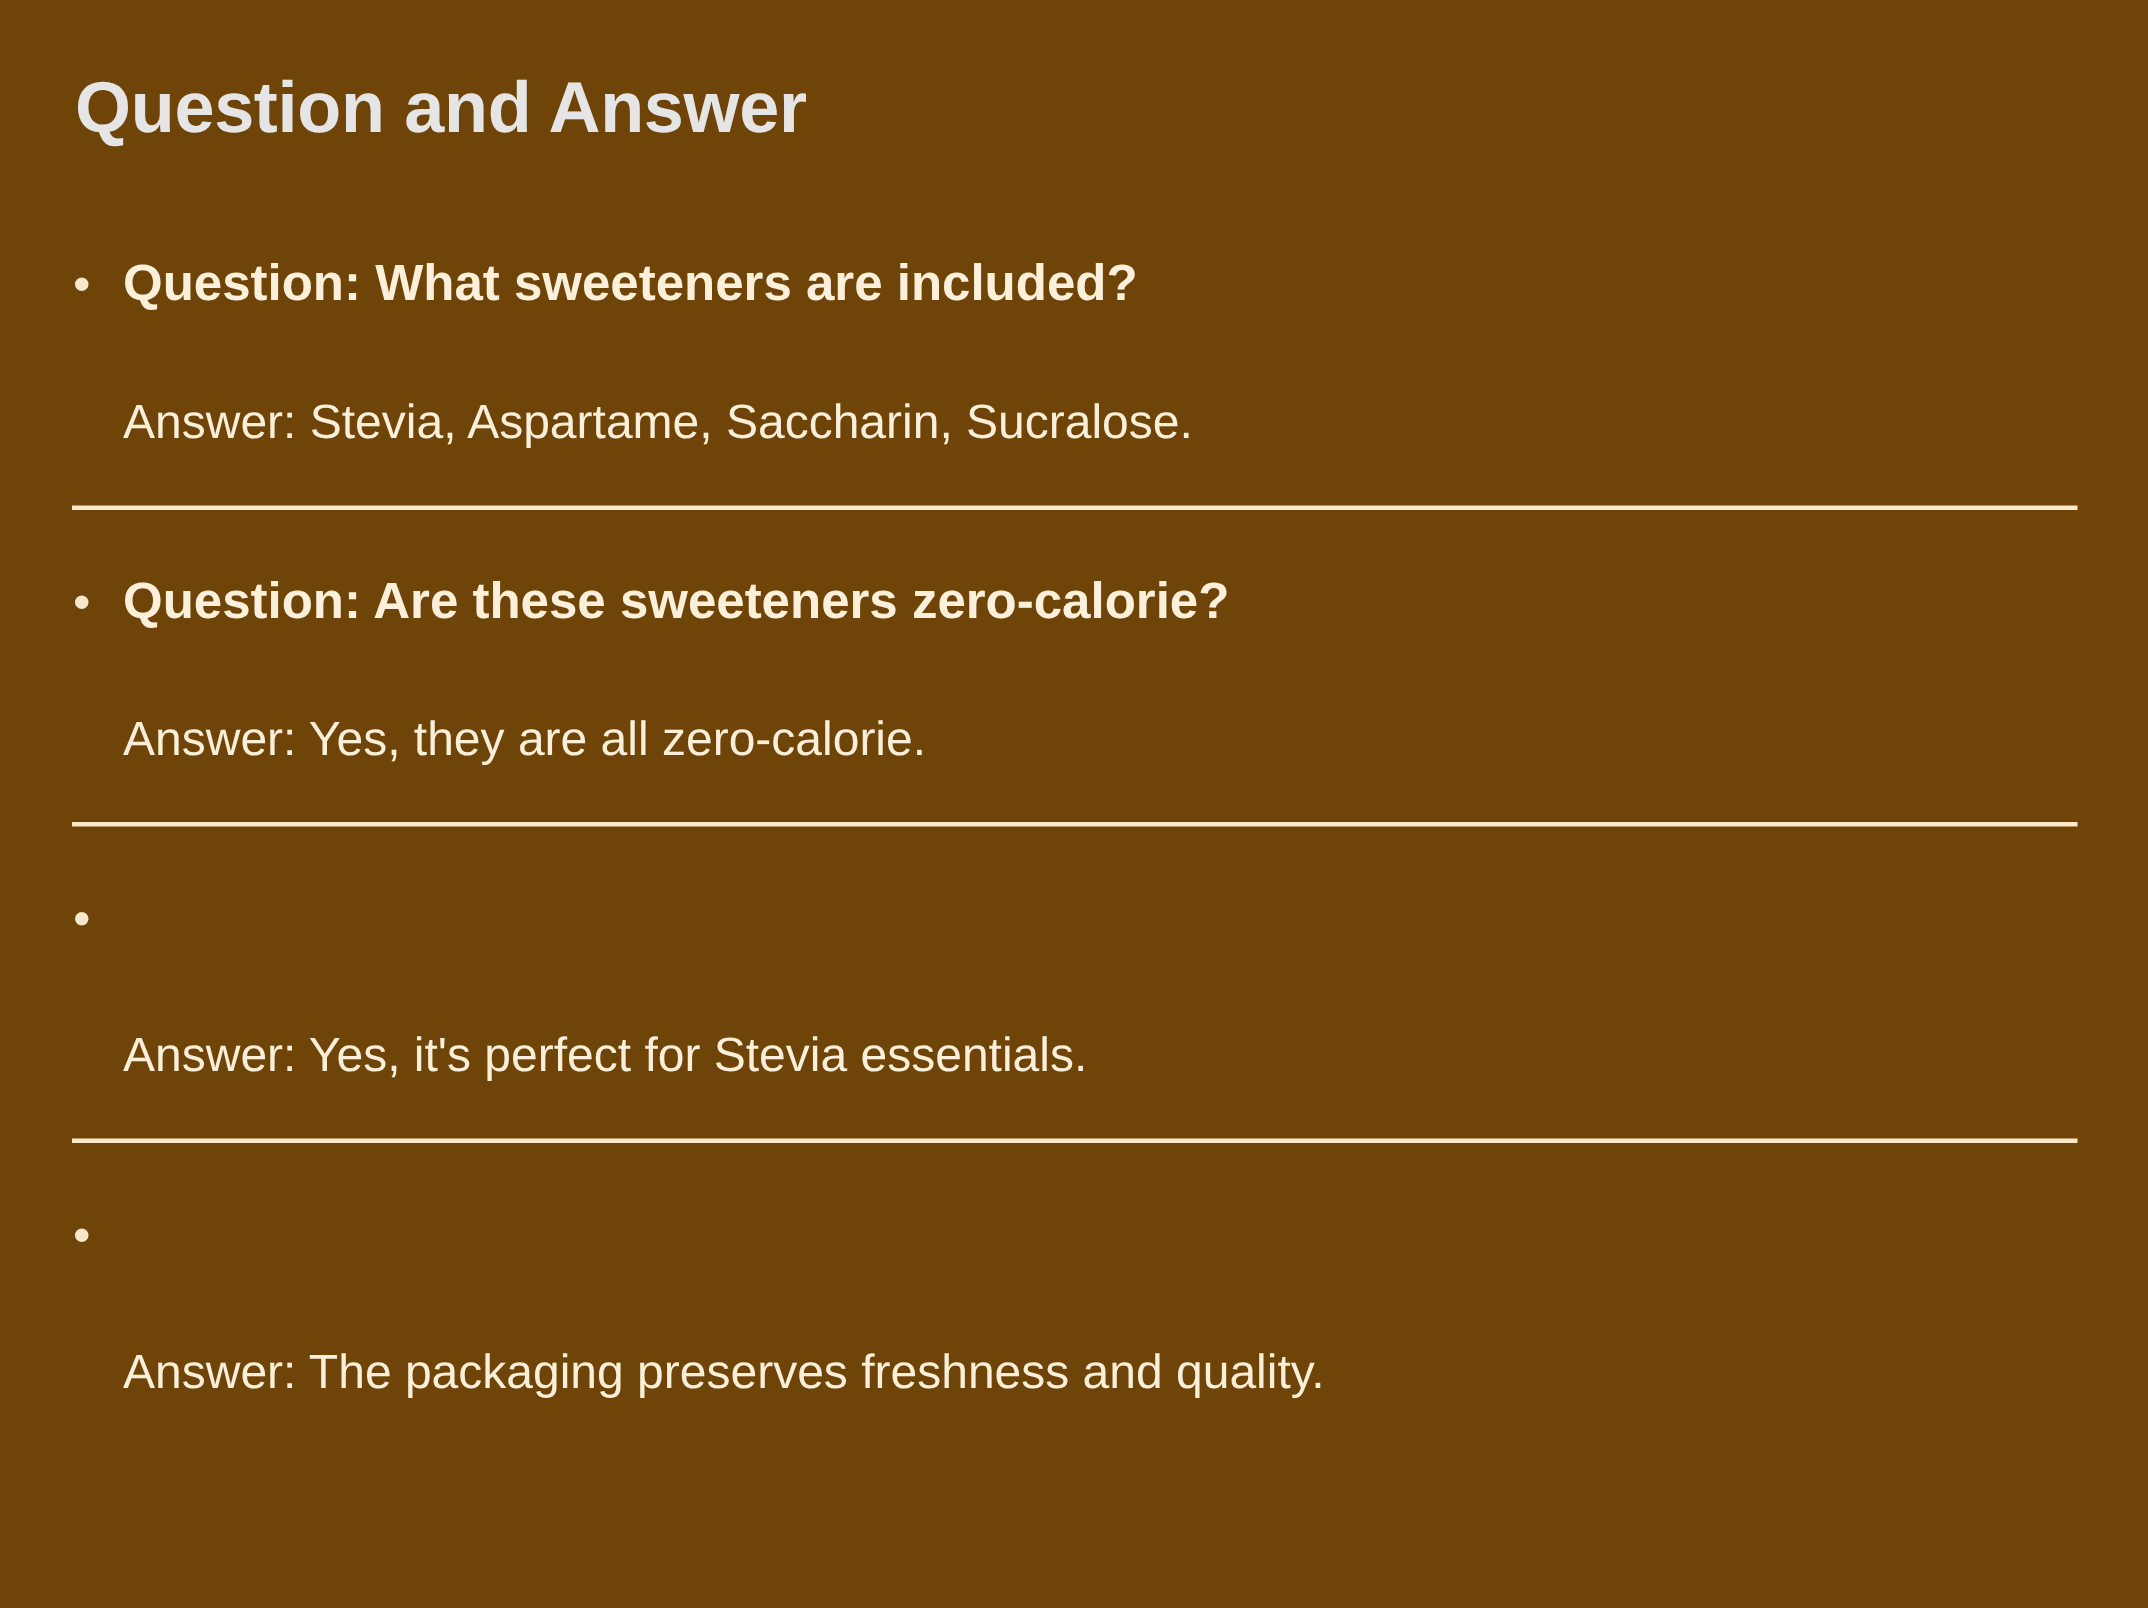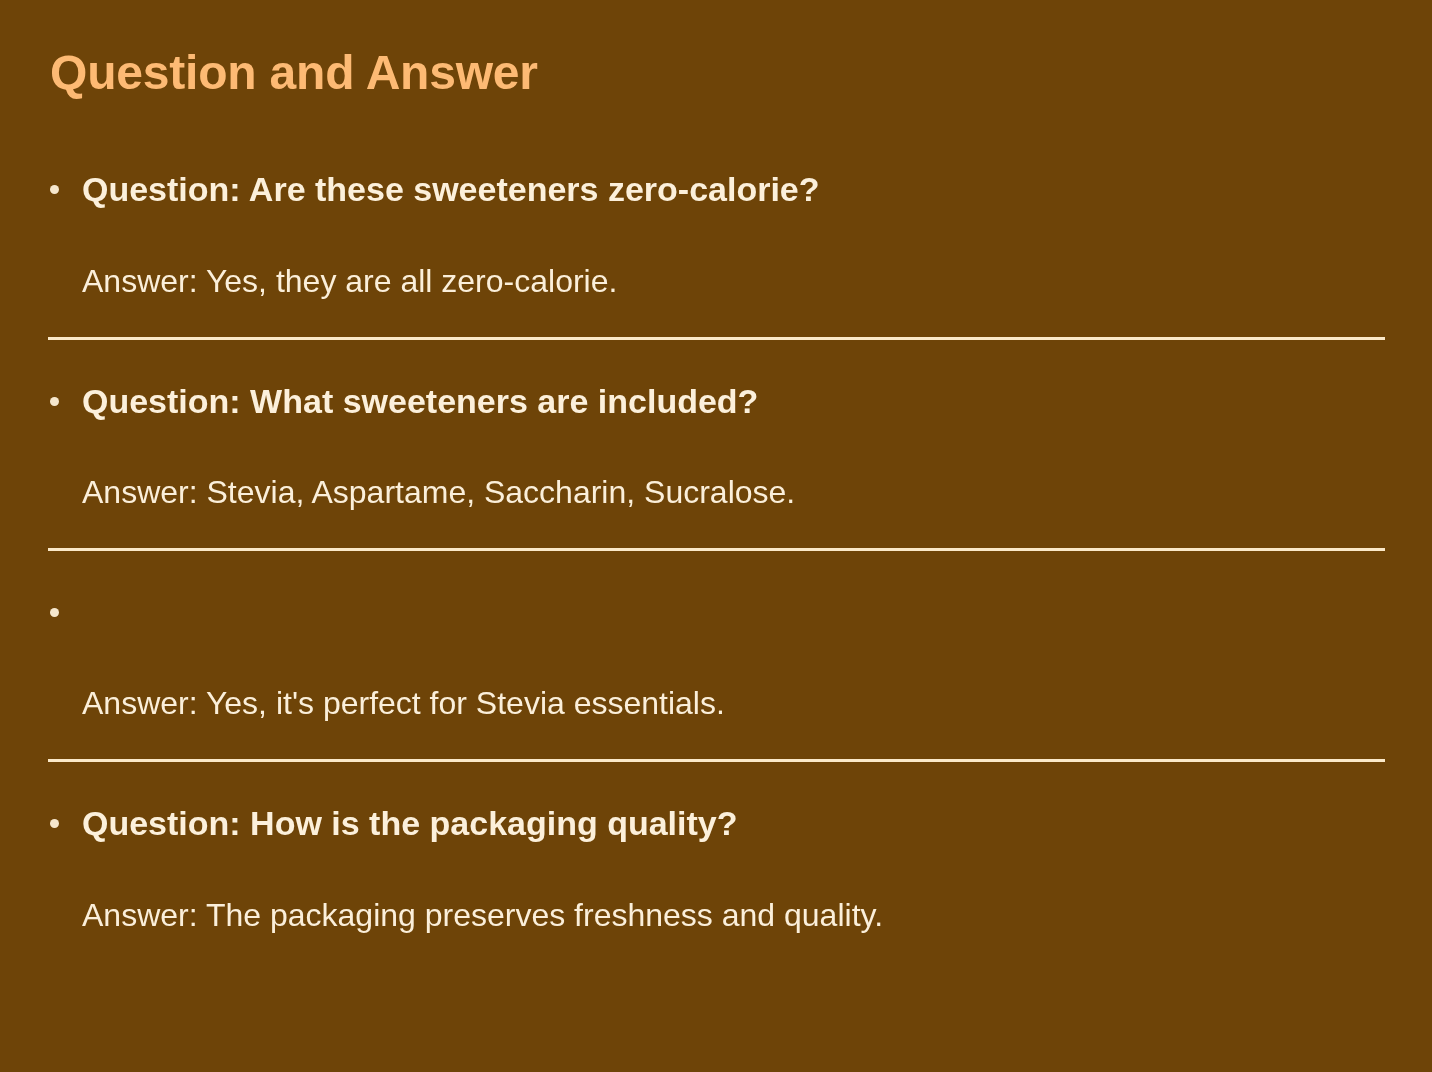--- a/index.html
+++ b/index.html
@@ -19,21 +19,21 @@
     height: 1072px;
     box-sizing: border-box;
     padding: 0;
   }
   .page-title {
     position: absolute;
     left: 50px;
     top: 45px;
     font-size: 48px;
     font-weight: bold;
-    color: #fdba74;
+    color: #e5e5e5;
     letter-spacing: -0.2px;
     line-height: 1.15;
     margin: 0;
   }
   .qa-list {
     position: absolute;
     left: 0;
     top: 168px;
     width: 1432px;
   }
@@ -86,48 +86,47 @@
 
 <div class="page">
 
   <h1 class="page-title">Question and Answer</h1>
 
   <div class="qa-list">
 
     <div class="qa-item">
       <div class="qa-question">
         <span class="bullet-icon"></span>
-        <span>Question: Are these sweeteners zero-calorie?</span>
+        <span>Question: What sweeteners are included?</span>
       </div>
-      <div class="qa-answer">Answer: Yes, they are all zero-calorie.</div>
+      <div class="qa-answer">Answer: Stevia, Aspartame, Saccharin, Sucralose.</div>
       <hr class="qa-divider">
       <div class="qa-item-spacer"></div>
     </div>
 
     <div class="qa-item">
       <div class="qa-question">
         <span class="bullet-icon"></span>
-        <span>Question: What sweeteners are included?</span>
+        <span>Question: Are these sweeteners zero-calorie?</span>
       </div>
-      <div class="qa-answer">Answer: Stevia, Aspartame, Saccharin, Sucralose.</div>
+      <div class="qa-answer">Answer: Yes, they are all zero-calorie.</div>
       <hr class="qa-divider">
       <div class="qa-item-spacer"></div>
     </div>
 
     <div class="qa-item">
       <div class="qa-question">
         <span class="bullet-icon"></span>
       </div>
       <div class="qa-answer">Answer: Yes, it's perfect for Stevia essentials.</div>
       <hr class="qa-divider">
       <div class="qa-item-spacer"></div>
     </div>
 
     <div class="qa-item">
       <div class="qa-question">
         <span class="bullet-icon"></span>
-        <span>Question: How is the packaging quality?</span>
       </div>
       <div class="qa-answer">Answer: The packaging preserves freshness and quality.</div>
     </div>
 
   </div>
 </div>
 
 </body></html>

